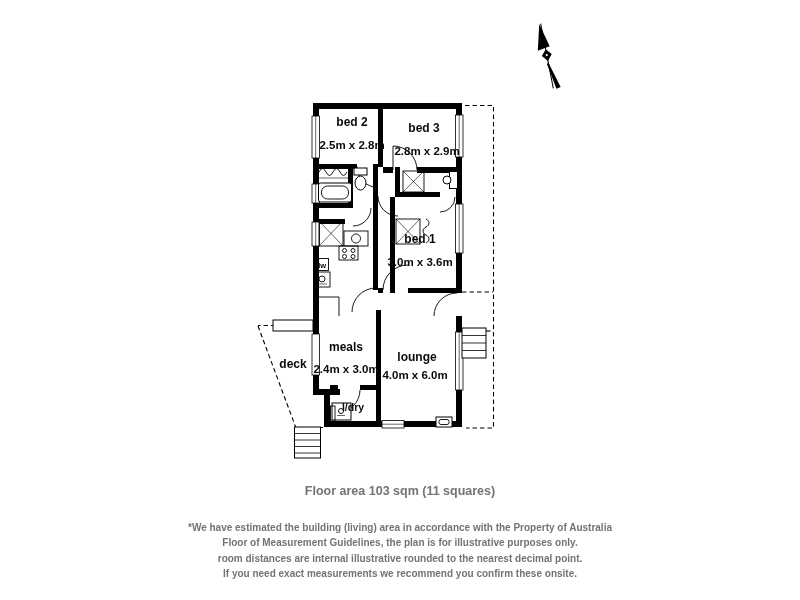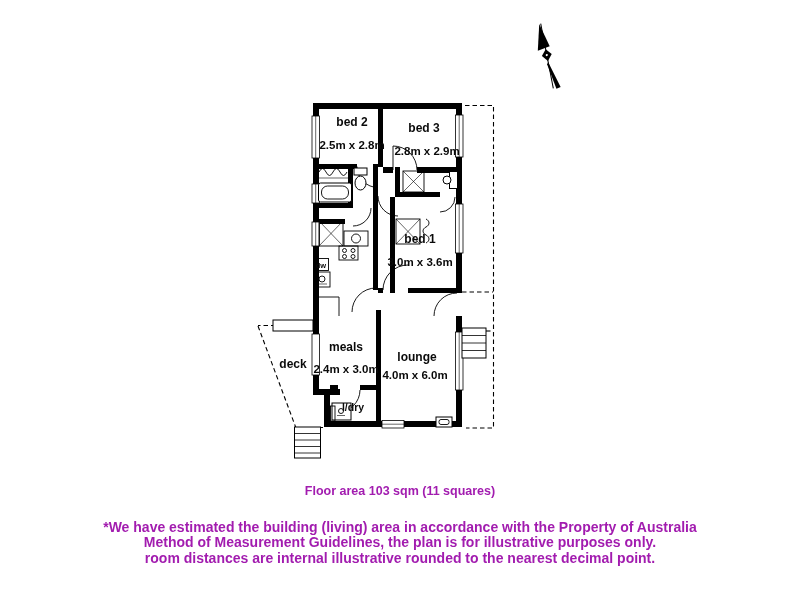--- a/index.html
+++ b/index.html
@@ -12,24 +12,24 @@
   .fx{fill:#fff;stroke:#000;stroke-width:1;}
   .fxt{fill:none;stroke:#000;stroke-width:.9;}
   .arc{fill:none;stroke:#000;stroke-width:.9;}
   .dash{fill:none;stroke:#000;stroke-width:1.1;stroke-dasharray:4.5 3;}
   .tread{stroke:#000;stroke-width:.8;}
   .lbl{font-weight:700;font-size:12px;fill:#0a0a0a;text-anchor:middle;
        font-family:"Liberation Sans",sans-serif;}
   .dim{font-size:11.5px;}
   .sm{font-size:10.5px;}
   .tiny{font-size:7.5px;}
-  .footer-line{position:absolute;left:0;width:800px;text-align:center;color:#a21caf;
+  .footer-line{position:absolute;left:0;width:800px;text-align:center;color:#737373;
        font-weight:700;}
   #floor-area{top:484px;font-size:12.5px;}
-  #disclaimer{top:520px;font-size:14px;line-height:15.4px;}
+  #disclaimer{top:520px;font-size:10px;line-height:15.4px;}
 </style>
 </head>
 <body>
 
 <div id="stage">
   <svg width="800" height="600" viewBox="0 0 800 600">
 
     <g>
       <rect class="wall" x="313" y="103" width="149" height="6"></rect>
       <rect class="wall" x="313" y="109" width="6" height="286"></rect>
@@ -200,16 +200,17 @@
       <text class="lbl" x="417" y="361">lounge</text>
       <text class="lbl dim" x="415" y="379">4.0m x 6.0m</text>
       <text class="lbl" x="293" y="368">deck</text>
       <text class="lbl sm" x="353" y="411">l/dry</text>
     </g>
   </svg>
 
   <div id="floor-area" class="footer-line">Floor area 103 sqm (11 squares)</div>
   <div id="disclaimer" class="footer-line">
     <div>*We have estimated the building (living) area in accordance with the Property of Australia</div>
-    <div>Method of Measurement Guidelines, the plan is for illustrative purposes only.</div>
+    <div>Floor of Measurement Guidelines, the plan is for illustrative purposes only.</div>
     <div>room distances are internal illustrative rounded to the nearest decimal point.</div>
+    <div>If you need exact measurements we recommend you confirm these onsite.</div>
   </div>
 </div>
 
 </body></html>

